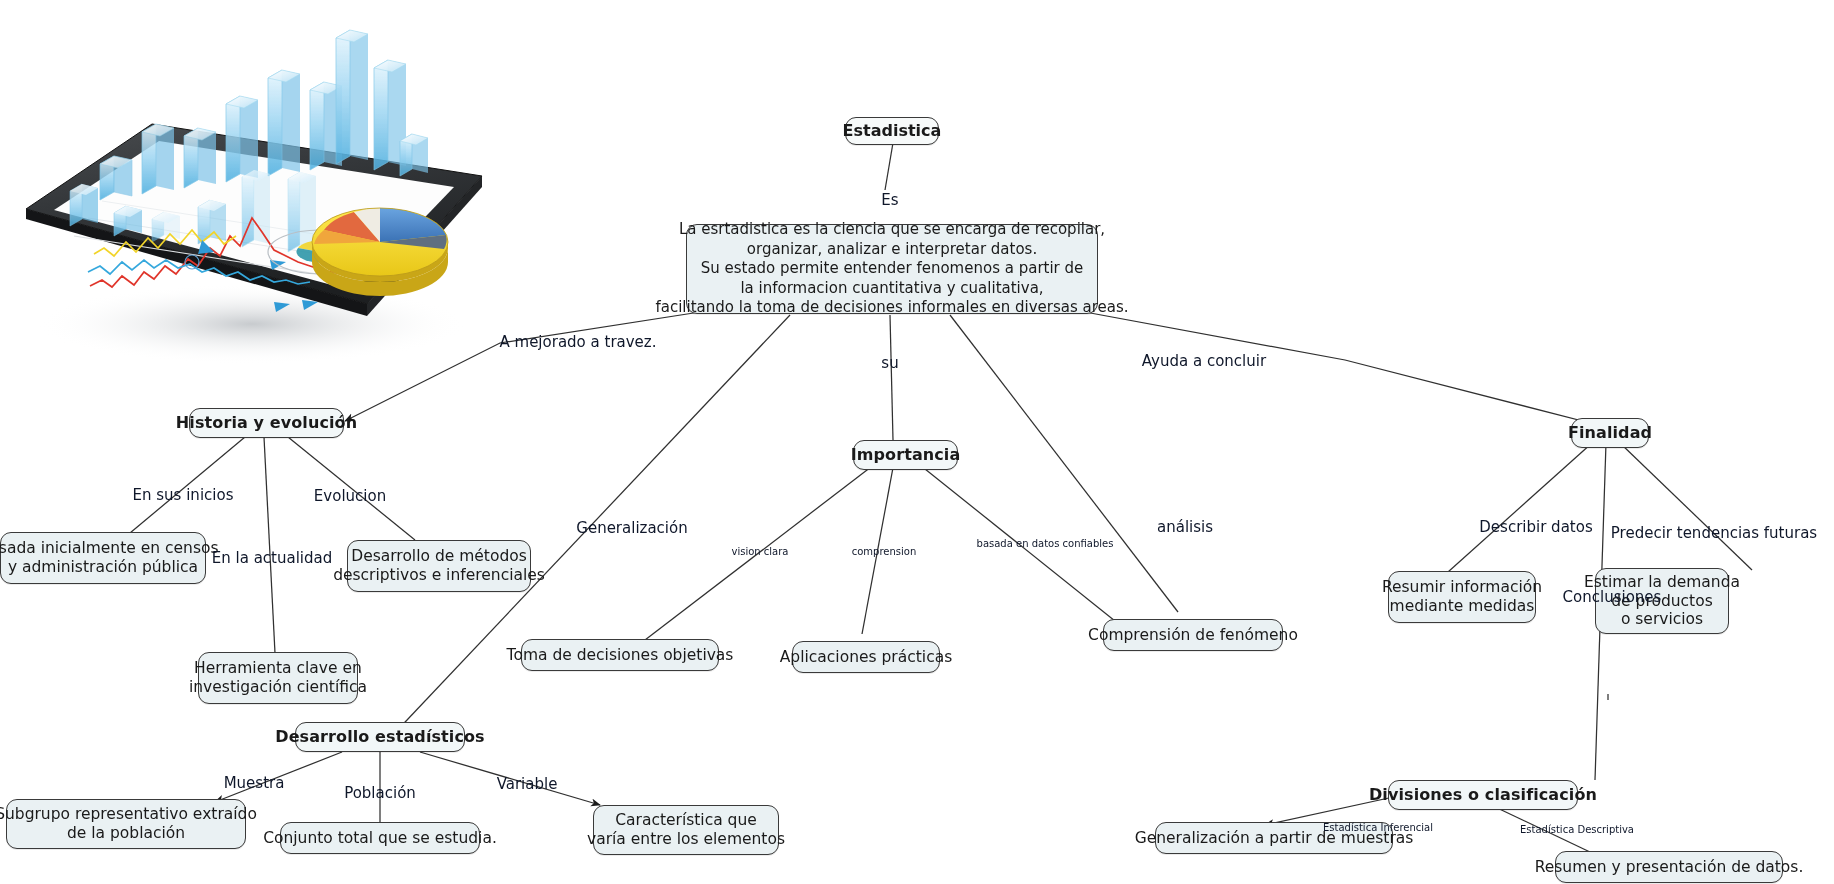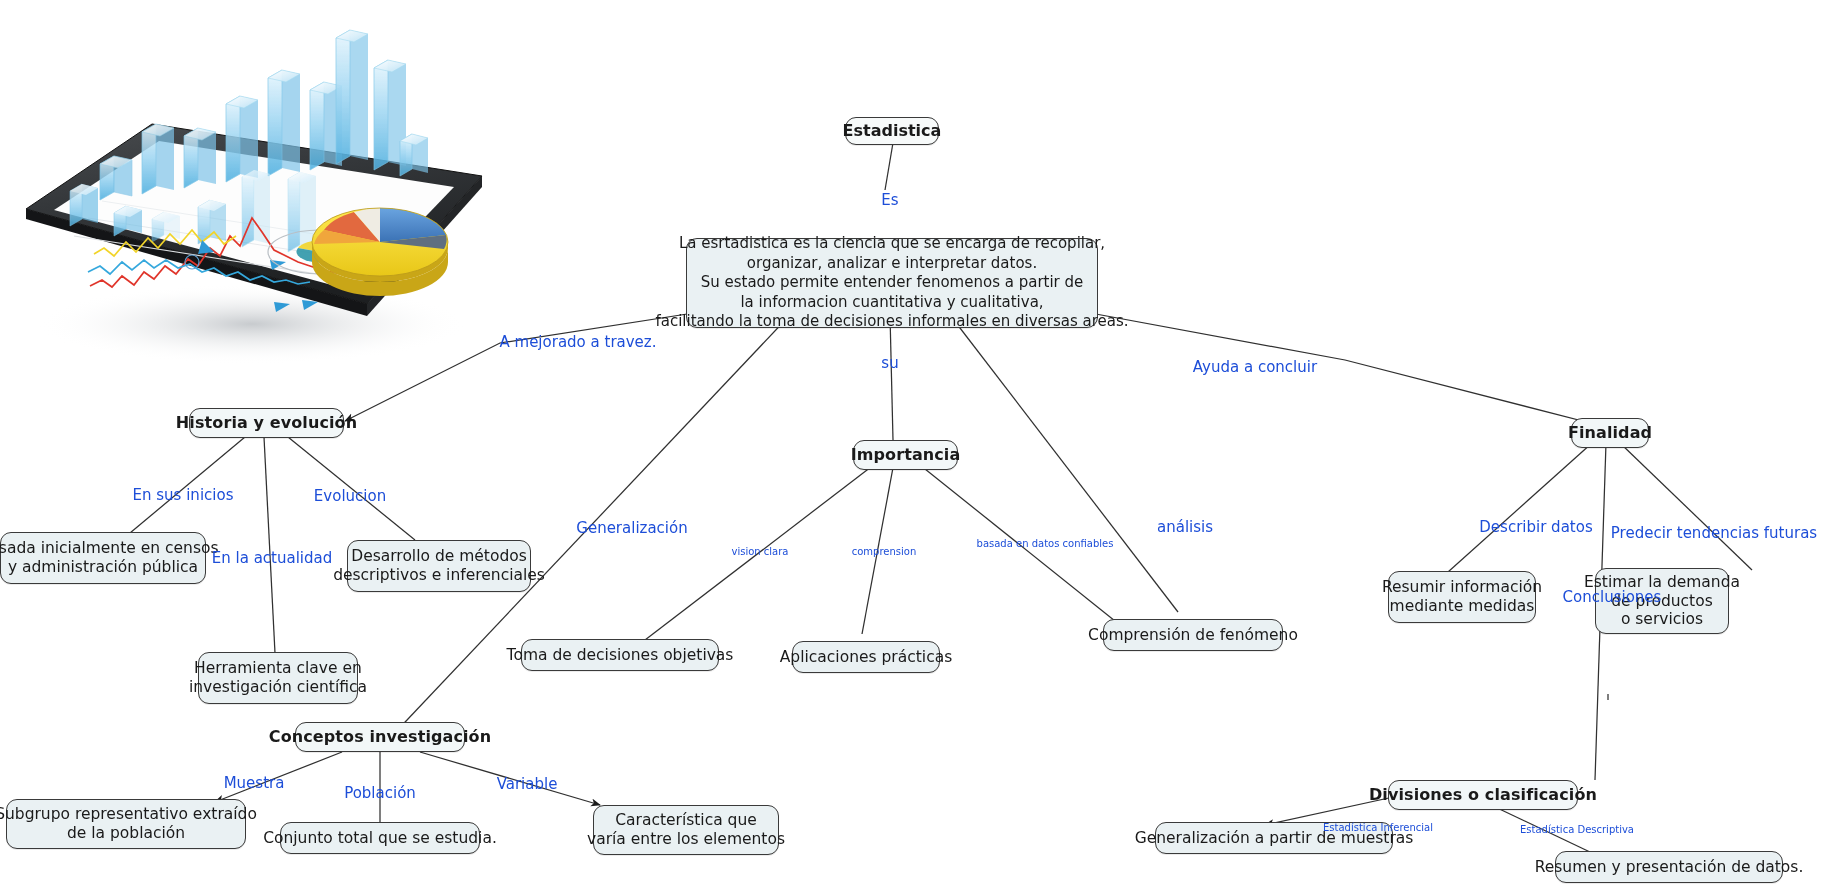--- a/index.html
+++ b/index.html
@@ -55,27 +55,26 @@
   }
   .node.root {
     background: #f7fafa;
     font-weight: bold;
     font-size: 16px;
   }
   .node.desc {
     font-size: 15px;
     line-height: 1.30;
     padding: 7px 14px;
-    margin-top: 14px;
   }
   
   .edge-label {
     position: absolute;
     font-size: 15px;
-    color: #1d4ed8;
+    color: #0f172a;
     white-space: nowrap;
     background: transparent;
     transform: translate(-50%, -50%);
   }
   .edge-label.small { font-size: 10px; }
 
   
   #tablet-illustration {
     position: absolute;
     left: 2px;
@@ -303,21 +302,21 @@
 
   <div class="node" style="left:0px; top:532px; width:206px; height:52px;">Usada inicialmente en censos
 y administración pública</div>
 
   <div class="node" style="left:347px; top:540px; width:184px; height:52px;">Desarrollo de métodos
 descriptivos e inferenciales</div>
 
   <div class="node" style="left:198px; top:652px; width:160px; height:52px;">Herramienta clave en
 investigación científica</div>
 
-  <div class="node concept" style="left:295px; top:722px; width:170px; height:30px;">Conceptos investigación</div>
+  <div class="node concept" style="left:295px; top:722px; width:170px; height:30px;">Desarrollo estadísticos</div>
 
   <div class="node" style="left:6px; top:799px; width:240px; height:50px;">Subgrupo representativo extraído
 de la población</div>
 
   <div class="node" style="left:280px; top:822px; width:200px; height:32px;">Conjunto total que se estudia.</div>
 
   <div class="node" style="left:593px; top:805px; width:186px; height:50px;">Característica que
 varía entre los elementos</div>
 
   <div class="node concept" style="left:853px; top:440px; width:105px; height:30px;">Importancia</div>
@@ -343,21 +342,21 @@
   <div class="node" style="left:1155px; top:822px; width:238px; height:32px;">Generalización a partir de muestras</div>
 
   <div class="node" style="left:1555px; top:851px; width:228px; height:32px;">Resumen y presentación de datos.</div>
 
   <div class="edge-label" style="left:890px; top:200px;">Es</div>
 
   <div class="edge-label" style="left:578px; top:342px;">A mejorado a travez.</div>
 
   <div class="edge-label" style="left:890px; top:363px;">su</div>
 
-  <div class="edge-label" style="left:1255px; top:361px;margin-top:6px;">Ayuda a concluir</div>
+  <div class="edge-label" style="left:1204px; top:361px;">Ayuda a concluir</div>
 
   <div class="edge-label" style="left:183px; top:495px;">En sus inicios</div>
 
   <div class="edge-label" style="left:350px; top:496px;">Evolucion</div>
 
   <div class="edge-label" style="left:272px; top:558px;">En la actualidad</div>
 
   <div class="edge-label" style="left:632px; top:506px;margin-top:22px;">Generalización</div>
 
   <div class="edge-label" style="left:254px; top:783px;">Muestra</div>

